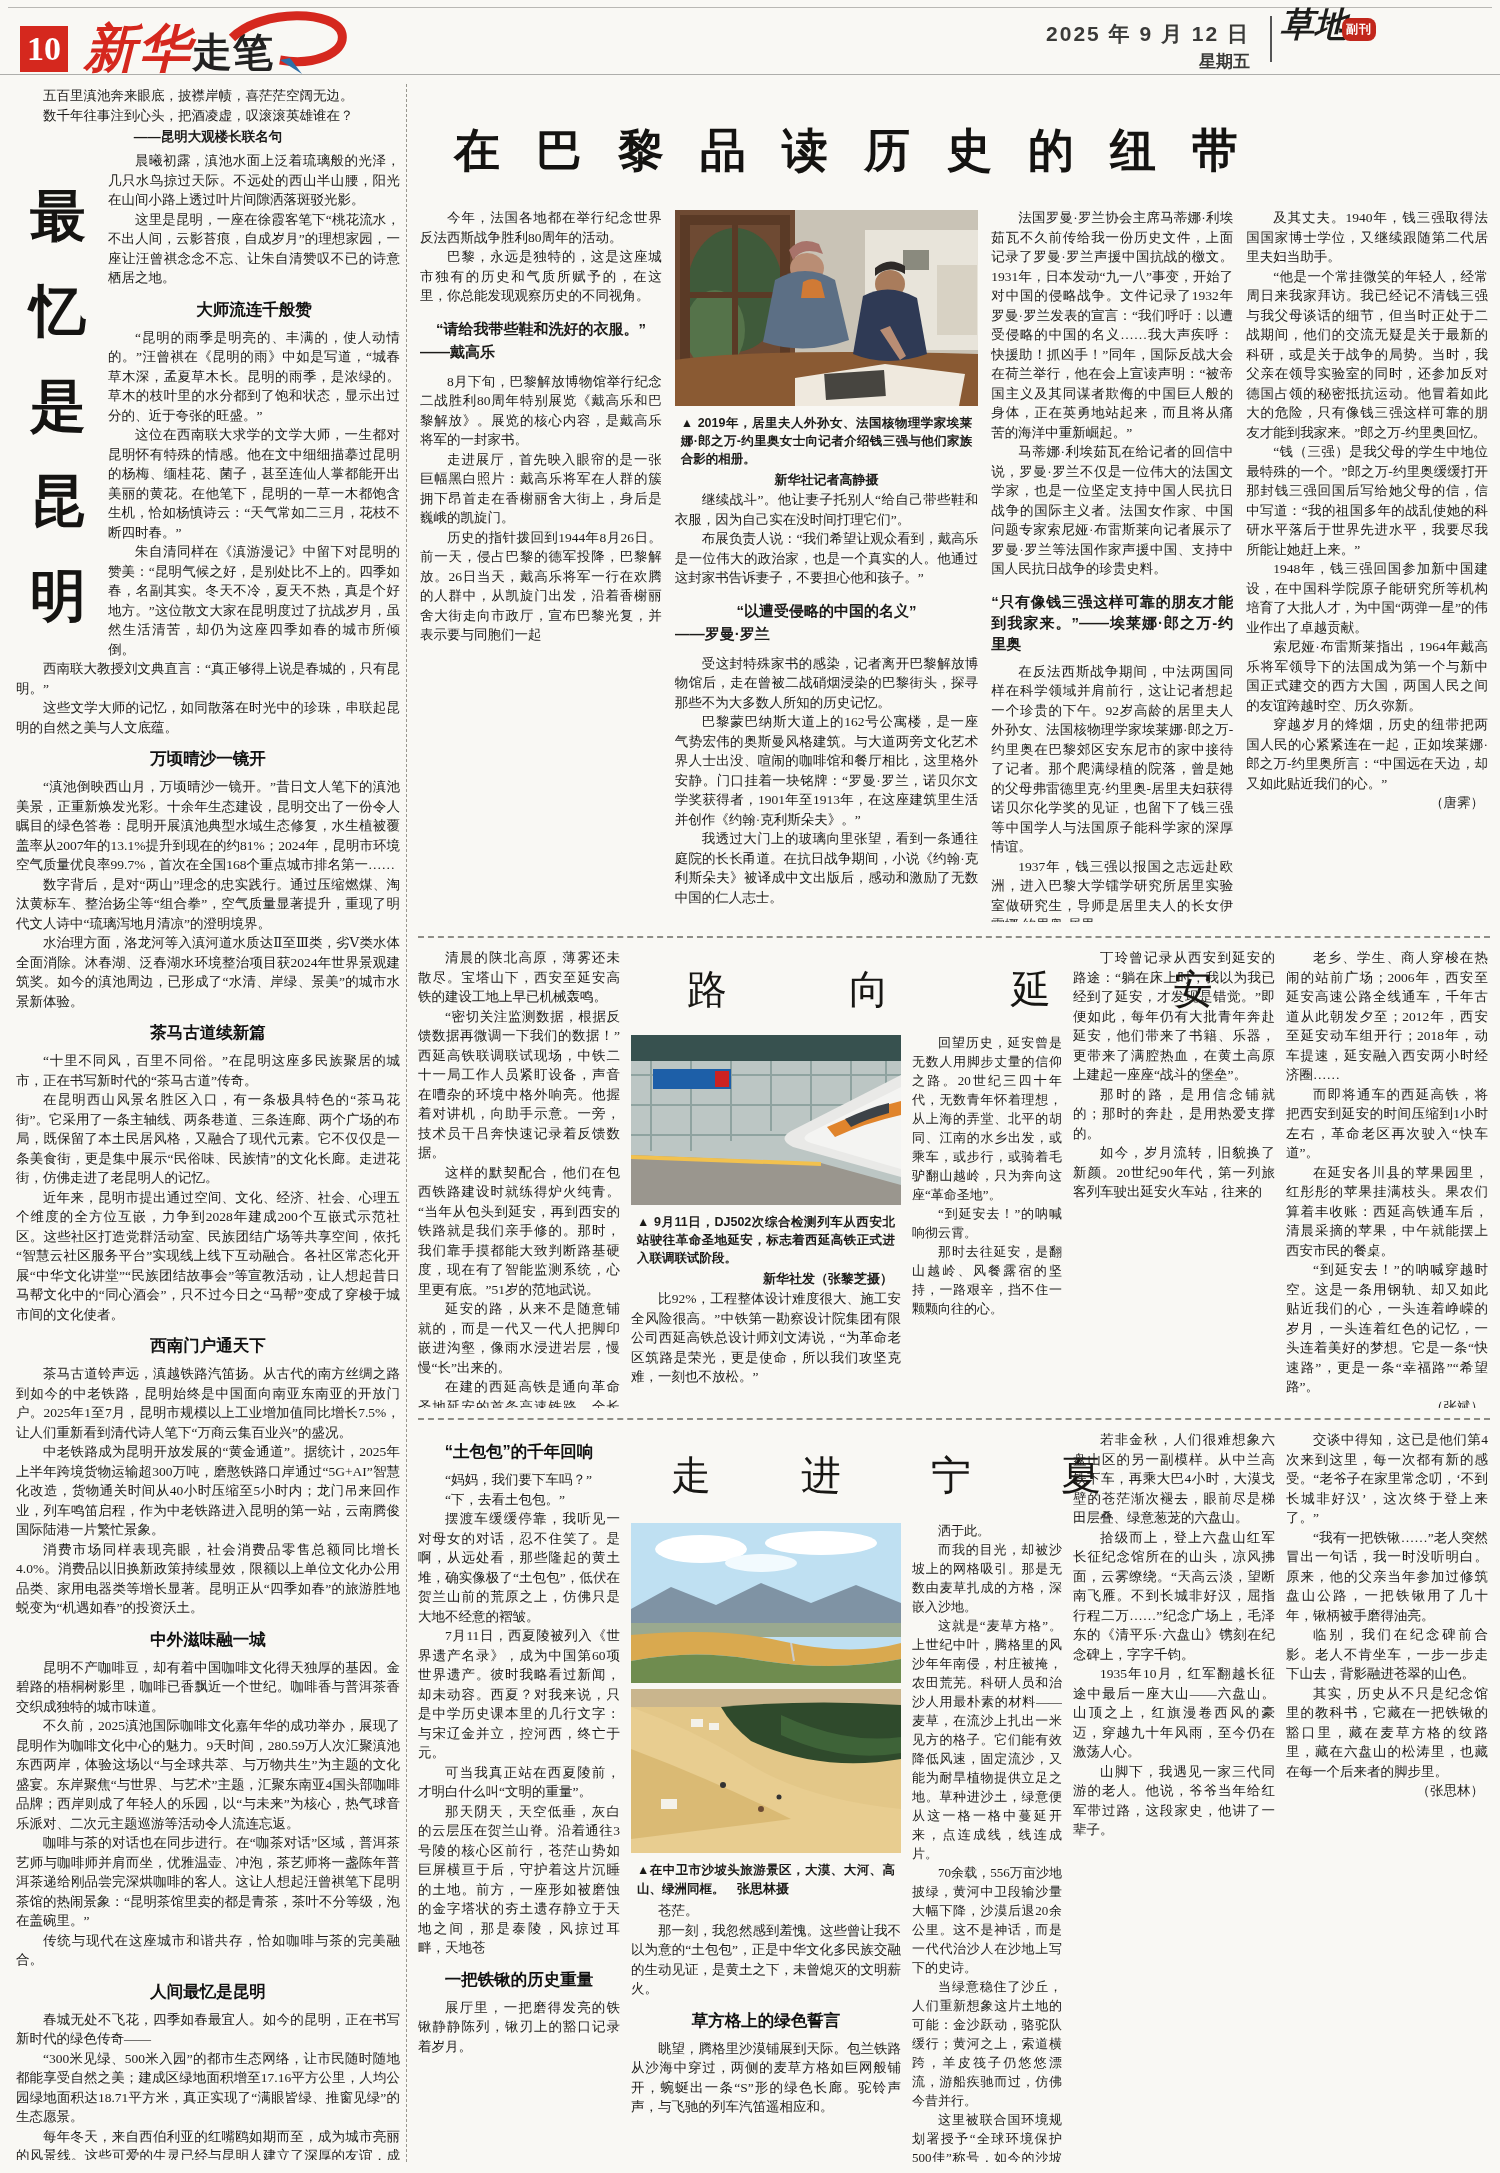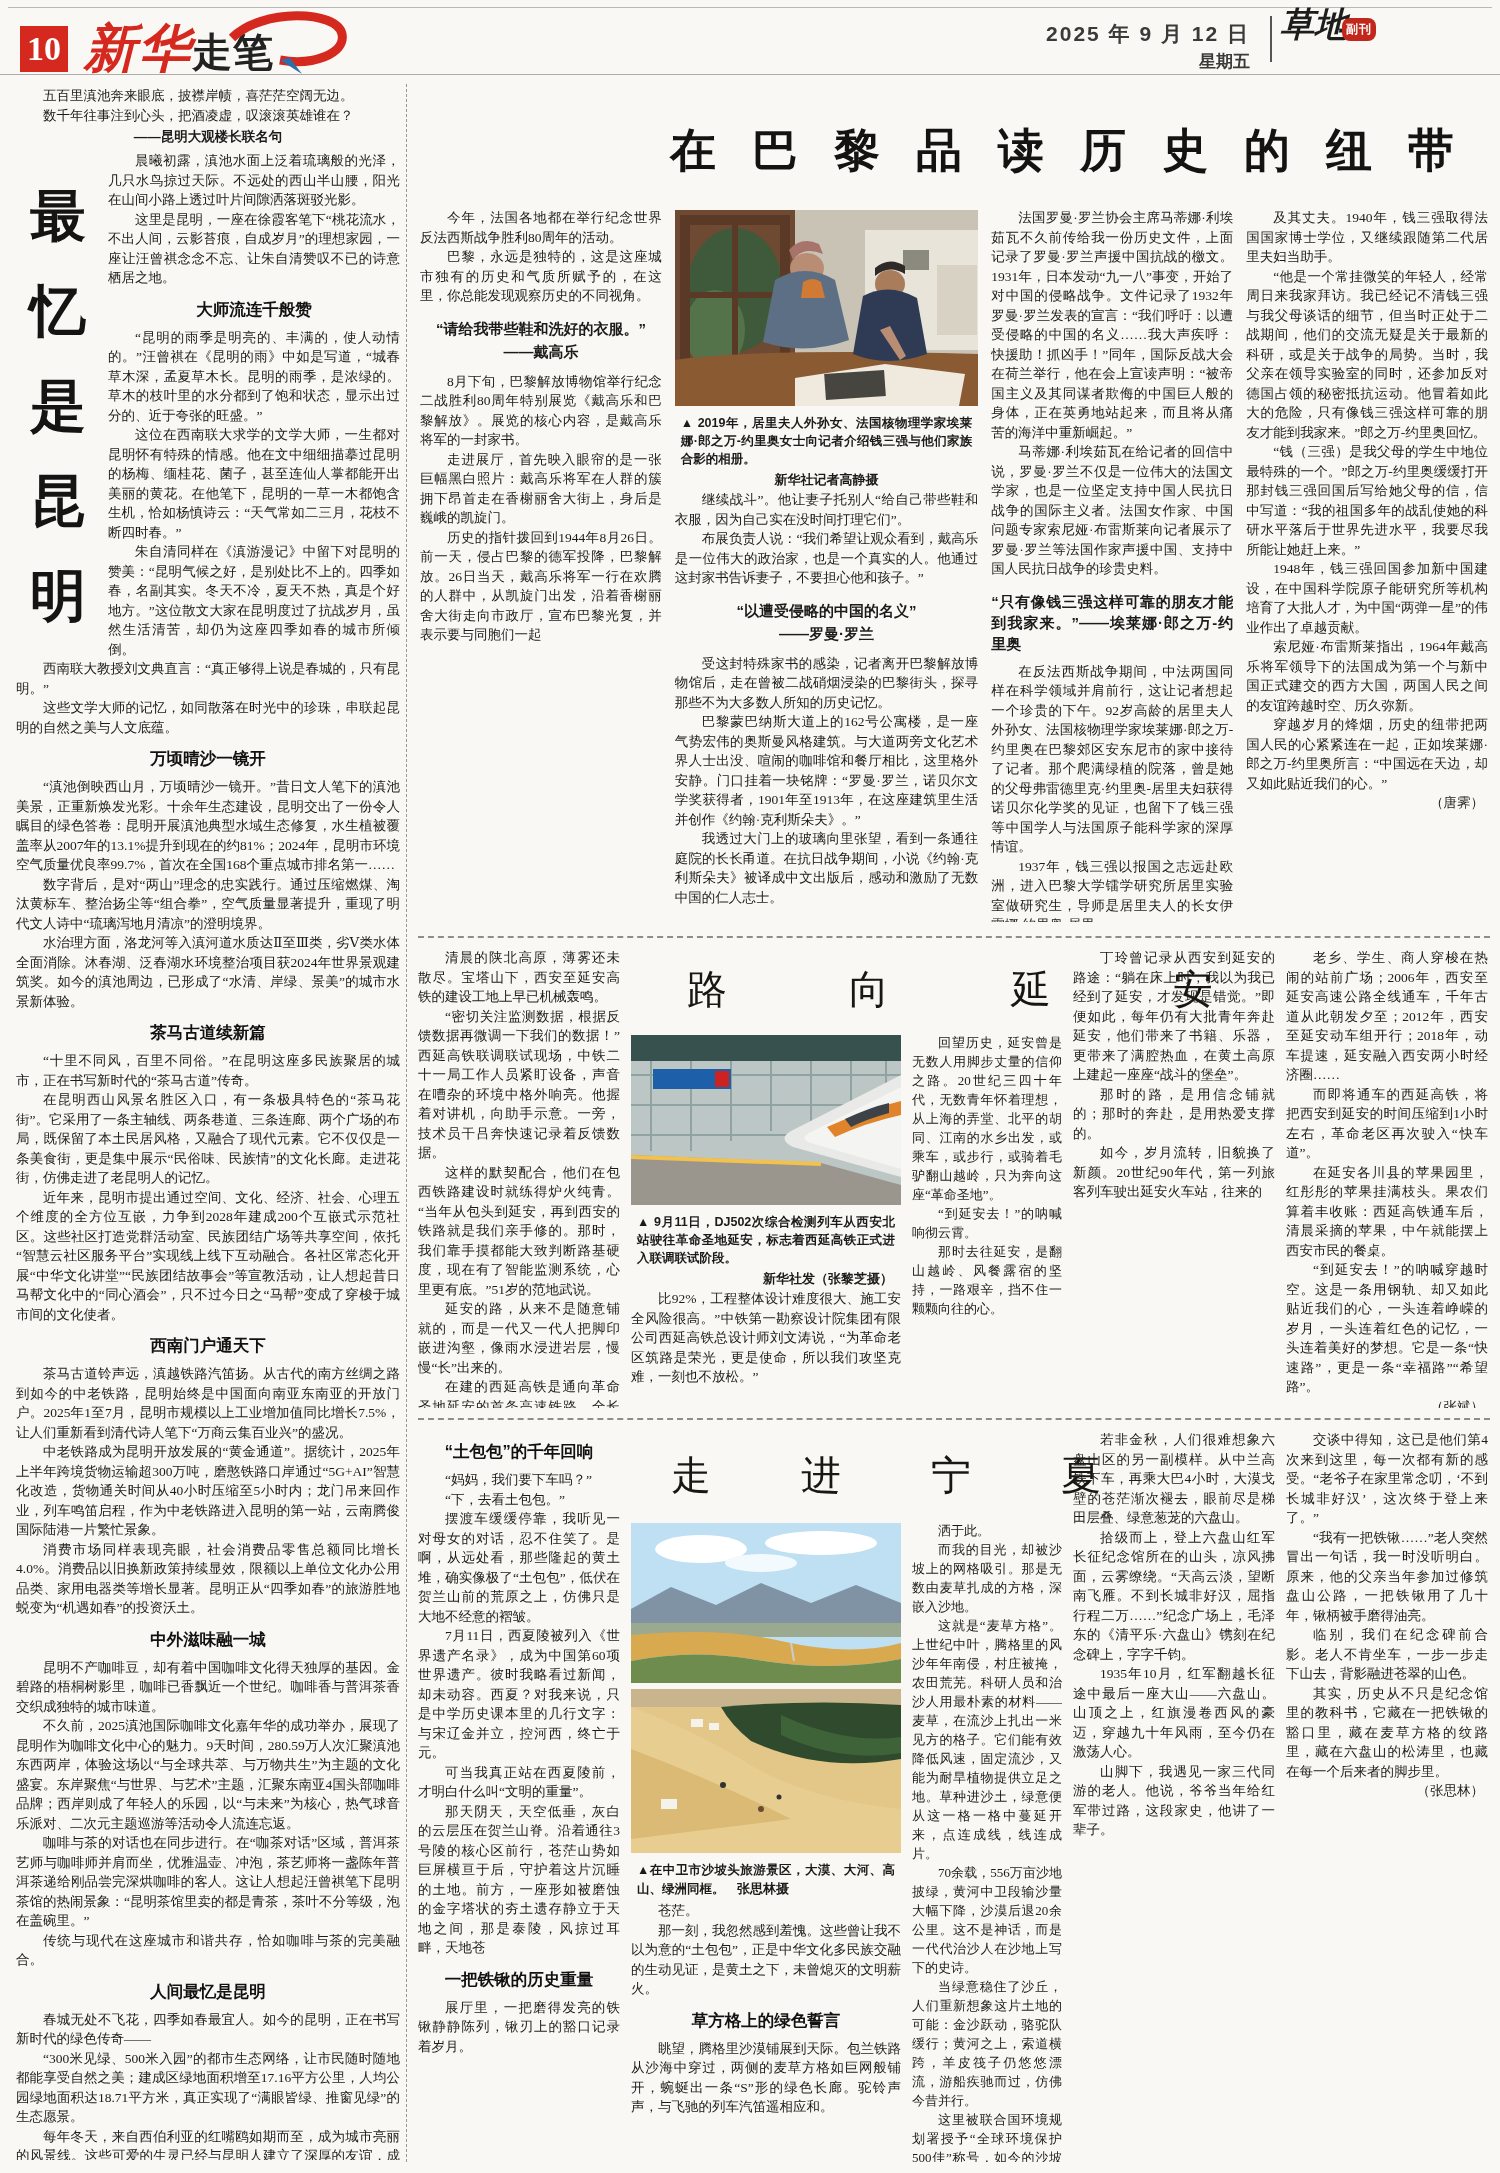--- a/index.html
+++ b/index.html
@@ -31,36 +31,36 @@
   .it-p,.it-m{font-size:13.5px;line-height:19.5px;text-align:justify;text-indent:2em;margin:0;}
   .it-m{font-style:normal;}
   .it-a{font-family:"Liberation Sans","DejaVu Sans",sans-serif;font-weight:bold;font-size:13.5px;line-height:24px;text-align:center;}
   .it-h{font-family:"Liberation Sans","DejaVu Sans",sans-serif;font-weight:bold;font-size:16.5px;line-height:22px;
         text-align:center;margin:10px 0 8px 0;color:#111;}
   .it-q{font-family:"Liberation Sans","DejaVu Sans",sans-serif;font-weight:bold;font-size:15px;line-height:21px;
         text-align:center;margin:12px 0 2px 0;}
   .it-qj{font-family:"Liberation Sans","DejaVu Sans",sans-serif;font-weight:bold;font-size:15px;line-height:21px;
         text-align:justify;margin:12px 0 8px 0;}
   .it-aq{font-family:"Liberation Sans","DejaVu Sans",sans-serif;font-weight:bold;font-size:15px;line-height:21px;
-        text-align:center;margin:2px 0 10px 0;}
+        margin:2px 0 10px 0;}
   .it-b{font-size:13.5px;line-height:20px;text-align:right;padding-right:4px;}
 
   
   #left-article{position:absolute;left:16px;top:86px;width:384px;height:2074px;overflow:hidden;}
   #left-article .poem{margin-bottom:2px;}
   .vtitle{float:left;width:72px;margin:18px 14px 10px 6px;}
   .vtitle span{display:block;font-size:56px;line-height:95px;font-weight:bold;text-align:center;color:#151412;}
   .vdivider{position:absolute;left:406px;top:84px;height:2078px;border-left:1px dashed #98978f;}
 
   
   #right-region{position:absolute;left:418px;top:84px;width:1072px;height:2078px;}
 
   
   #paris{position:absolute;left:0;top:0;width:1072px;height:838px;overflow:hidden;}
-  .big-headline{font-size:46px;font-weight:bold;letter-spacing:36px;text-align:right;
+  .big-headline{font-size:46px;font-weight:bold;letter-spacing:36px;text-align:left;
                 padding:36px 0 26px 36px;white-space:nowrap;color:#141311;}
   .pcols{display:flex;gap:13px;padding:0 2px;}
   .pcol{overflow:hidden;}
   .figure{margin:2px 0 6px 0;}
   .figure svg{display:block;}
   .caption{font-family:"Liberation Sans","DejaVu Sans",sans-serif;font-weight:bold;font-size:12.5px;line-height:18px;
            text-align:justify;margin:8px 6px 2px 6px;}
   .credit{font-family:"Liberation Sans","DejaVu Sans",sans-serif;font-weight:bold;font-size:13px;line-height:20px;}
   .credit.center{text-align:center;}
   .credit.right{text-align:right;padding-right:8px;}

